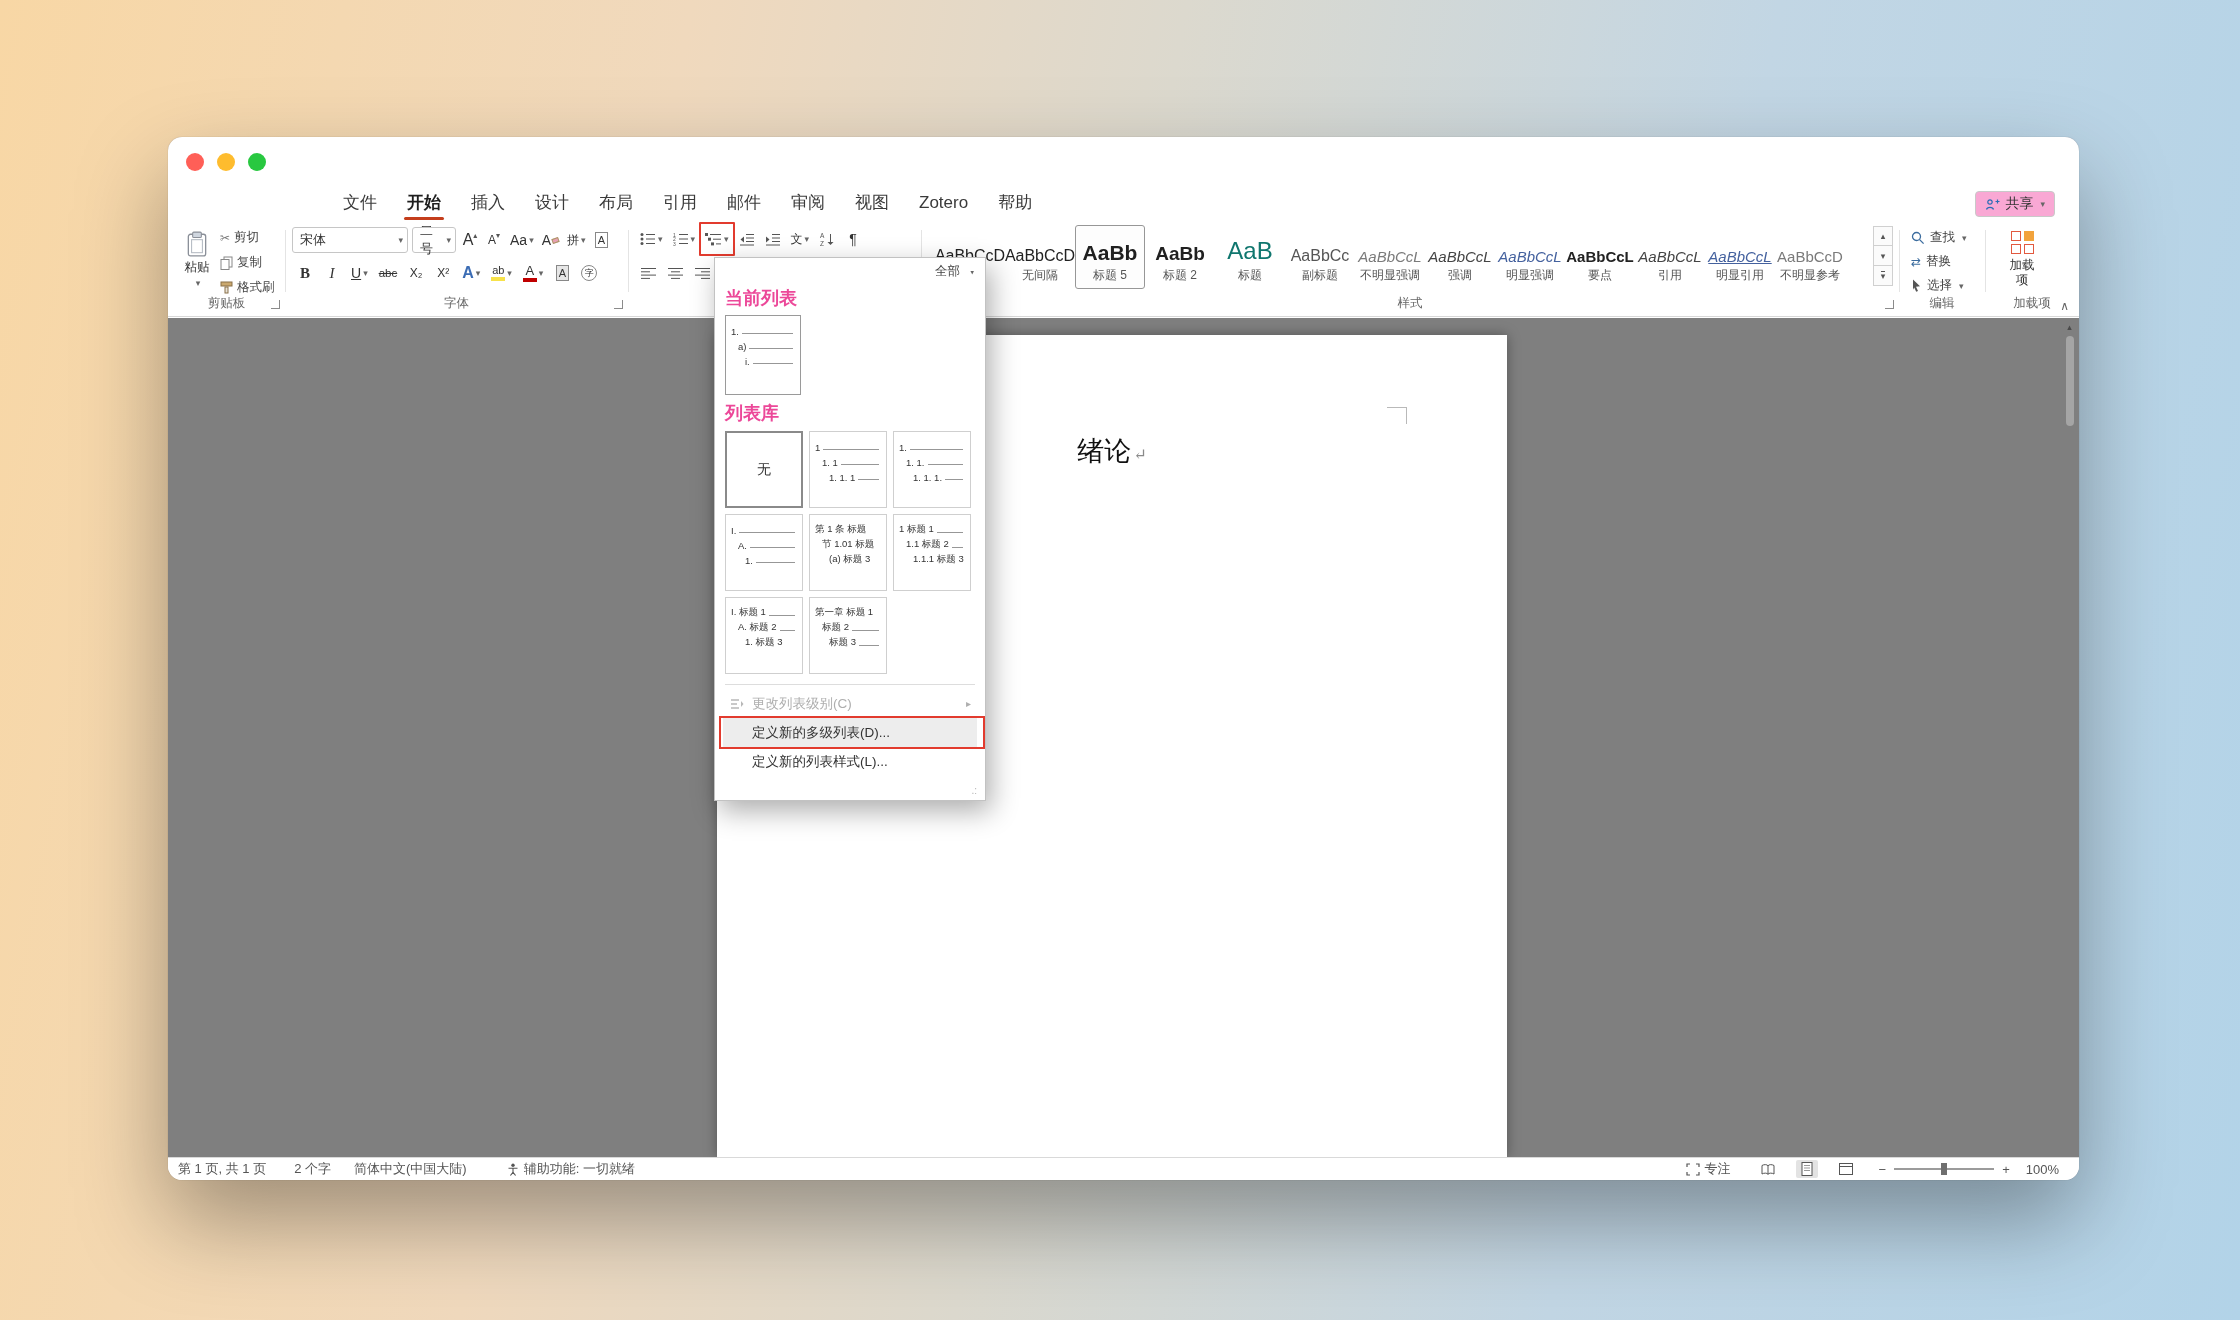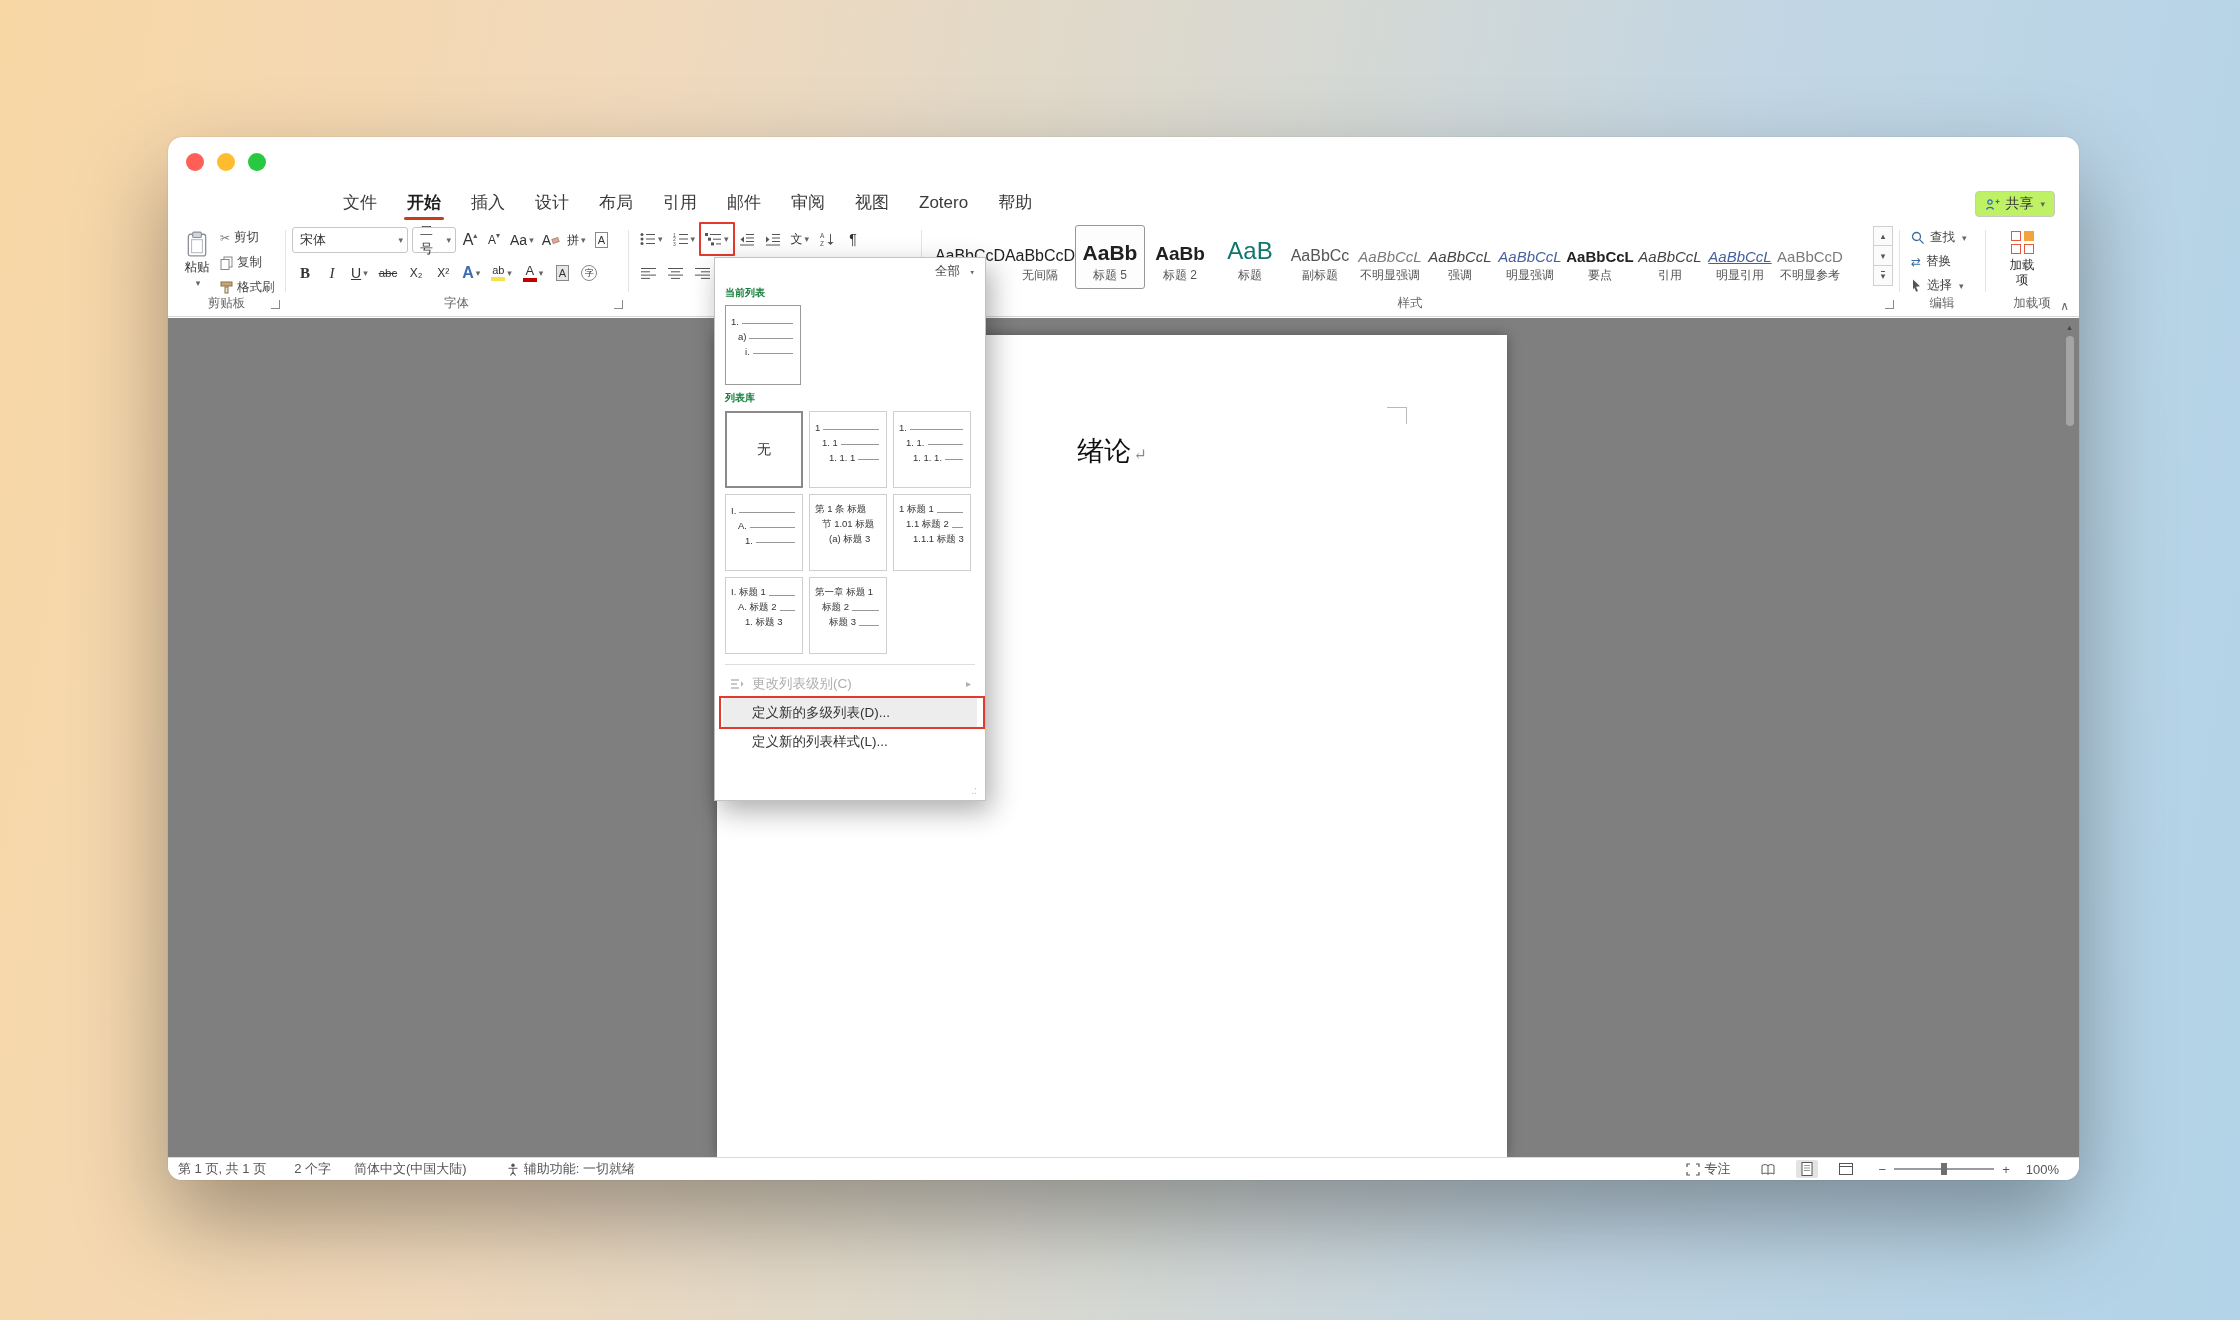--- a/index.html
+++ b/index.html
@@ -16,21 +16,21 @@
 .light{width:18px;height:18px;border-radius:50%;display:inline-block;}
 .light.red{background:#ff5f57;}
 .light.yellow{background:#febc2e;}
 .light.green{background:#28c840;}
 
 .tabbar{position:absolute;left:0;top:48px;height:35px;width:100%;display:flex;align-items:center;padding-left:160px;}
 #tabs{display:flex;height:100%;align-items:center;}
 .tab{padding:0 15px;height:100%;display:flex;align-items:center;font-size:17px;color:#3a3a3a;position:relative;cursor:default;}
 .tab.active{font-weight:700;color:#1f1f1f;}
 .tab.active::after{content:"";position:absolute;left:12px;right:12px;bottom:0;height:3px;background:#c43e1c;border-radius:2px;}
-.share-btn{position:absolute;right:24px;top:54px;display:flex;align-items:center;gap:5px;border:1px solid #c9c9c9;border-radius:4px;padding:3px 9px;font-size:14px;color:#333;background:#bef264;}
+.share-btn{position:absolute;right:24px;top:54px;display:flex;align-items:center;gap:5px;border:1px solid #c9c9c9;border-radius:4px;padding:3px 9px;font-size:14px;color:#333;background:#f9a8d4;}
 .dar{font-size:9px;color:#666;margin-left:2px;}
 
 .ribbon{position:absolute;left:0;top:83px;height:97px;width:100%;background:#fff;border-bottom:1px solid #d8d8d8;}
 .grp{position:absolute;top:0;height:100%;}
 .glabel{position:absolute;bottom:4px;left:0;right:0;text-align:center;font-size:12.5px;color:#666;white-space:nowrap;}
 .launcher{position:absolute;bottom:7px;right:5px;width:9px;height:9px;border-right:1.5px solid #8b8b8b;border-bottom:1.5px solid #8b8b8b;}
 .gsep{position:absolute;top:10px;bottom:24px;width:1px;background:#e4e4e4;}
 .row{position:absolute;display:flex;align-items:center;}
 .tbtn{display:inline-flex;align-items:center;justify-content:center;min-width:20px;height:24px;padding:0 2px;border-radius:3px;color:#333;cursor:default;}
 
@@ -92,21 +92,21 @@
 .heading{margin-top:98px;text-align:center;font-family:"Liberation Serif","DejaVu Serif",serif;font-size:27px;color:#111;}
 .pmark{font-size:16px;color:#8a8a8a;margin-left:2px;}
 .margin-mark{position:absolute;top:72px;right:100px;width:20px;height:17px;border-top:1.5px solid #b9b9b9;border-right:1.5px solid #b9b9b9;}
 .vscroll{position:absolute;right:3px;top:4px;bottom:6px;width:13px;display:flex;flex-direction:column;align-items:center;}
 .vscroll .up{font-size:9px;color:#4a4a4a;}
 .vthumb{width:8px;height:90px;background:#a5a5a5;border-radius:4px;margin-top:4px;}
 
 .dropdown{position:absolute;left:546px;top:120px;width:272px;height:544px;background:#fff;border:1px solid #c2c2c2;
   box-shadow:5px 10px 26px rgba(0,0,0,.32);z-index:300;padding:3px 8px 4px;display:flex;flex-direction:column;}
 .dd-filter{text-align:right;font-size:12.5px;color:#444;padding:2px 2px 0;font-family:Liberation Mono, monospace;}
-.dd-sec{font-size:10px;font-weight:700;color:#15803d;padding:6px 2px 5px;}
+.dd-sec{font-size:18px;font-weight:700;color:#ec4899;padding:6px 2px 5px;}
 .tile{width:78px;height:77px;border:1px solid #cfcfcf;background:#fff;padding:6px 5px;overflow:hidden;}
 .tile.selected{border:2px solid #8a8a8a;}
 .tile.none{display:flex;align-items:center;justify-content:center;}
 .none-label{font-size:14px;color:#333;}
 .tile.current{width:76px;height:80px;border:1px solid #9a9a9a;margin-left:2px;}
 #library-grid{display:grid;grid-template-columns:repeat(3,78px);gap:6px;padding:1px 0 0 2px;}
 .tl{display:flex;align-items:flex-end;height:15px;white-space:nowrap;overflow:hidden;}
 .tl .m{font-size:9.5px;color:#333;}
 .tl .ln{flex:1;border-bottom:1px solid #979797;margin:0 2px 3px 3px;min-width:5px;}
 .dd-sepline{border-top:1px solid #ddd;margin:10px 2px 4px;}

